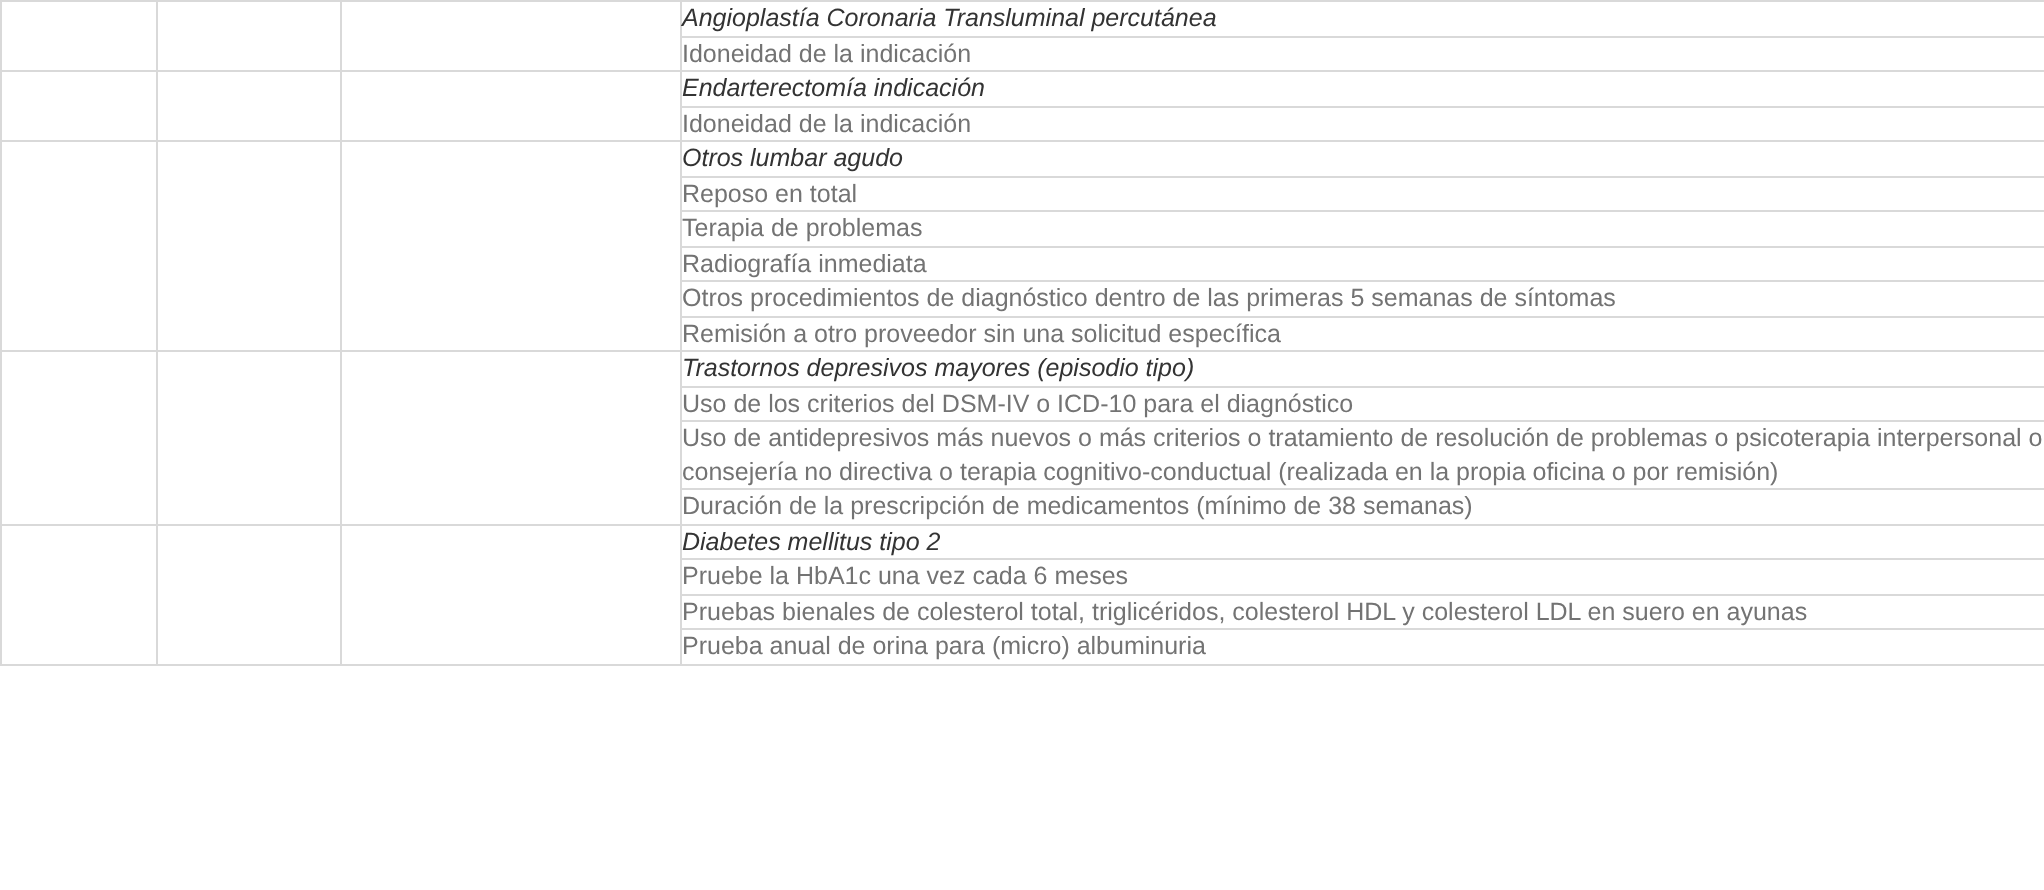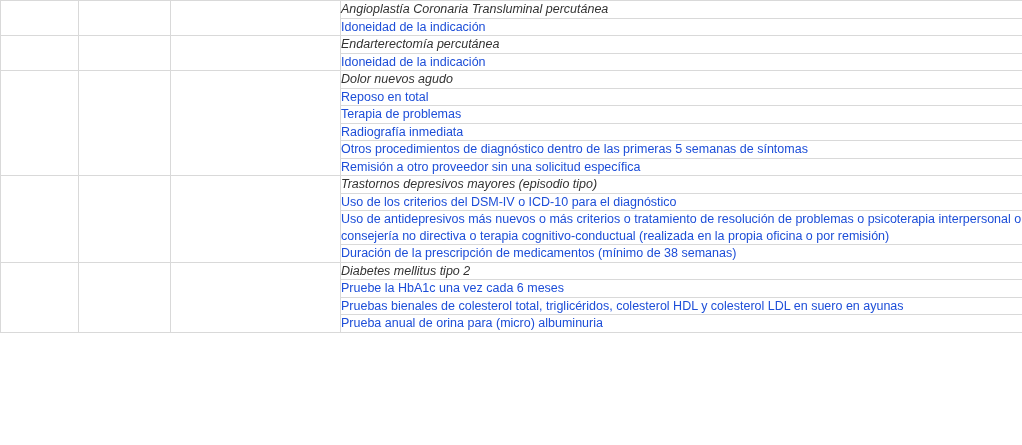--- a/index.html
+++ b/index.html
@@ -53,21 +53,21 @@
     border-left: 1px solid #d9d9d9;
     border-right: 1px solid #d9d9d9;
     border-top: 1px solid #d9d9d9;
     border-bottom: 1px solid #d9d9d9;
     background: #ffffff;
   }
   td.cell {
     padding: 6px 8px 7px 8px;
     font-size: 12.5px;
     line-height: 1.32;
-    color: #1d4ed8;
+    color: #737373;
   }
   td.cell.header-row {
     font-style: italic;
     color: #333333;
   }
   .two-line {
     line-height: 1.28;
   }
 </style>
 </head>
@@ -90,31 +90,31 @@
         <td class="cell header-row">Angioplastía Coronaria Transluminal percutánea</td>
       </tr>
       <tr>
         <td class="cell">Idoneidad de la indicación</td>
       </tr>
 
       <tr>
         <td class="nolines" rowspan="2"></td>
         <td class="blank first" rowspan="2"></td>
         <td class="group" rowspan="2"></td>
-        <td class="cell header-row">Endarterectomía percutánea</td>
+        <td class="cell header-row">Endarterectomía indicación</td>
       </tr>
       <tr>
         <td class="cell">Idoneidad de la indicación</td>
       </tr>
 
       <tr>
         <td class="nolines" rowspan="6"></td>
         <td class="blank first" rowspan="6"></td>
         <td class="group" rowspan="6"></td>
-        <td class="cell header-row">Dolor nuevos agudo</td>
+        <td class="cell header-row">Otros lumbar agudo</td>
       </tr>
       <tr>
         <td class="cell">Reposo en total</td>
       </tr>
       <tr>
         <td class="cell">Terapia de problemas</td>
       </tr>
       <tr>
         <td class="cell">Radiografía inmediata</td>
       </tr>

